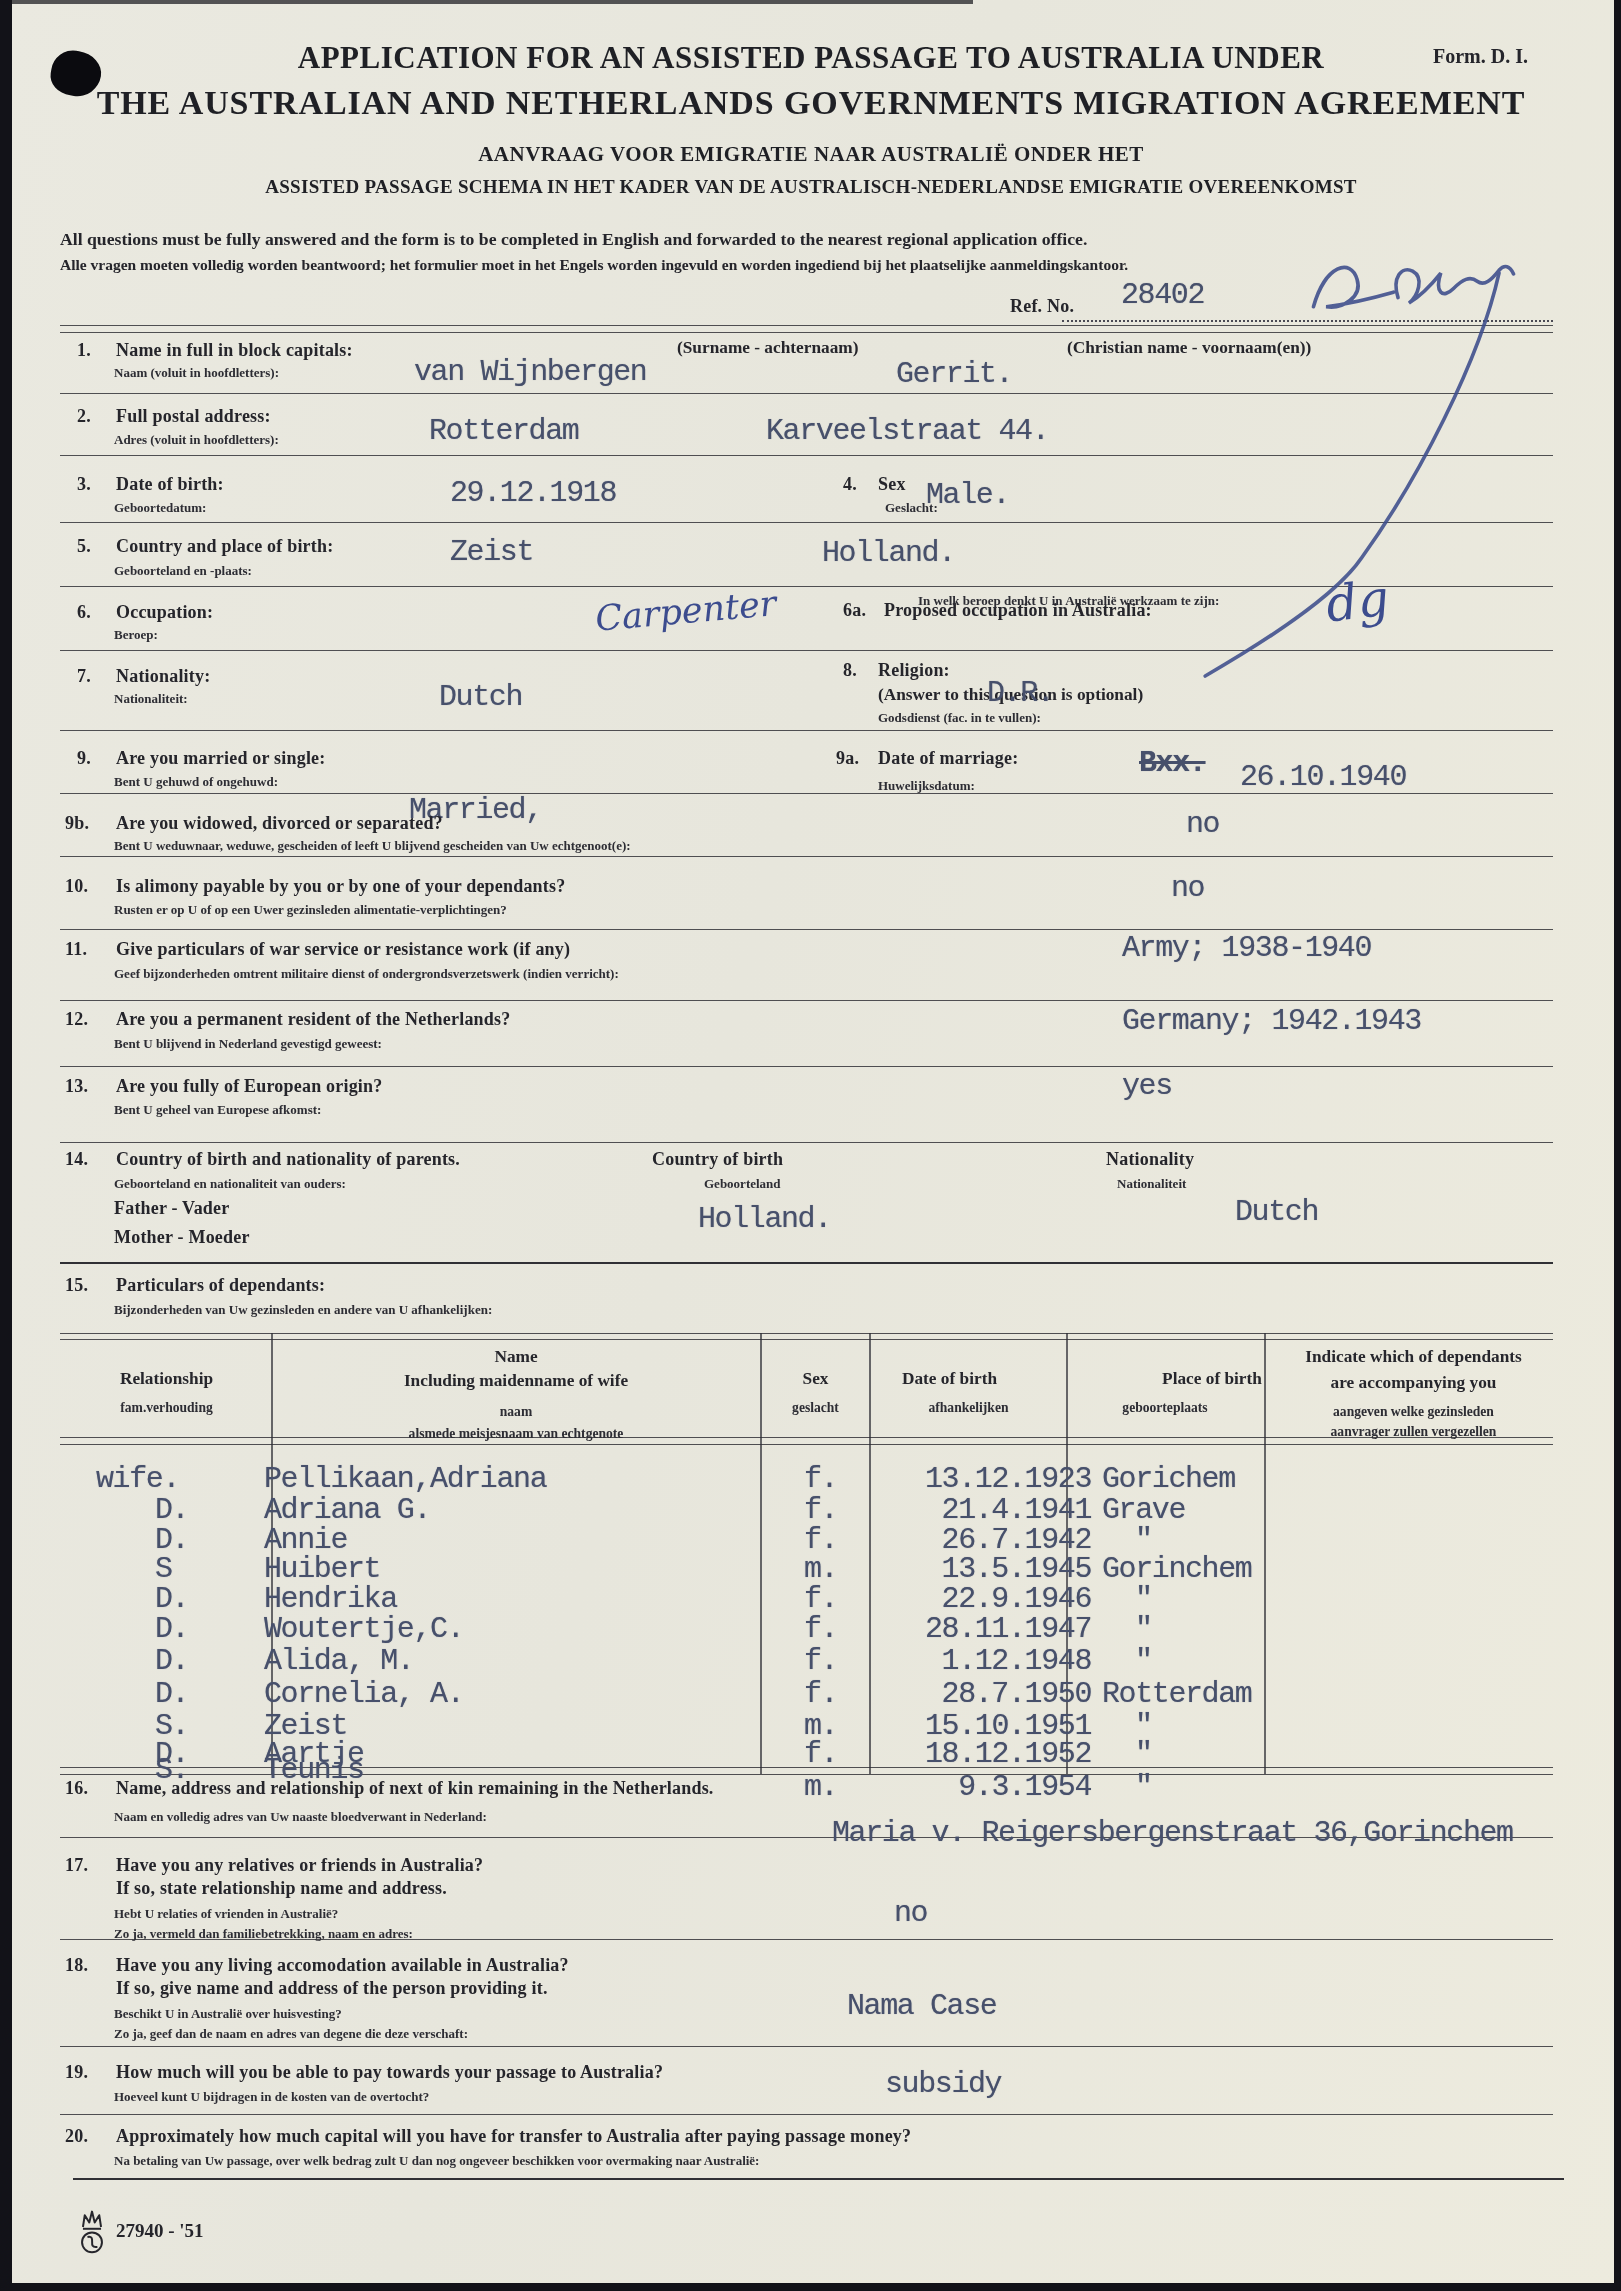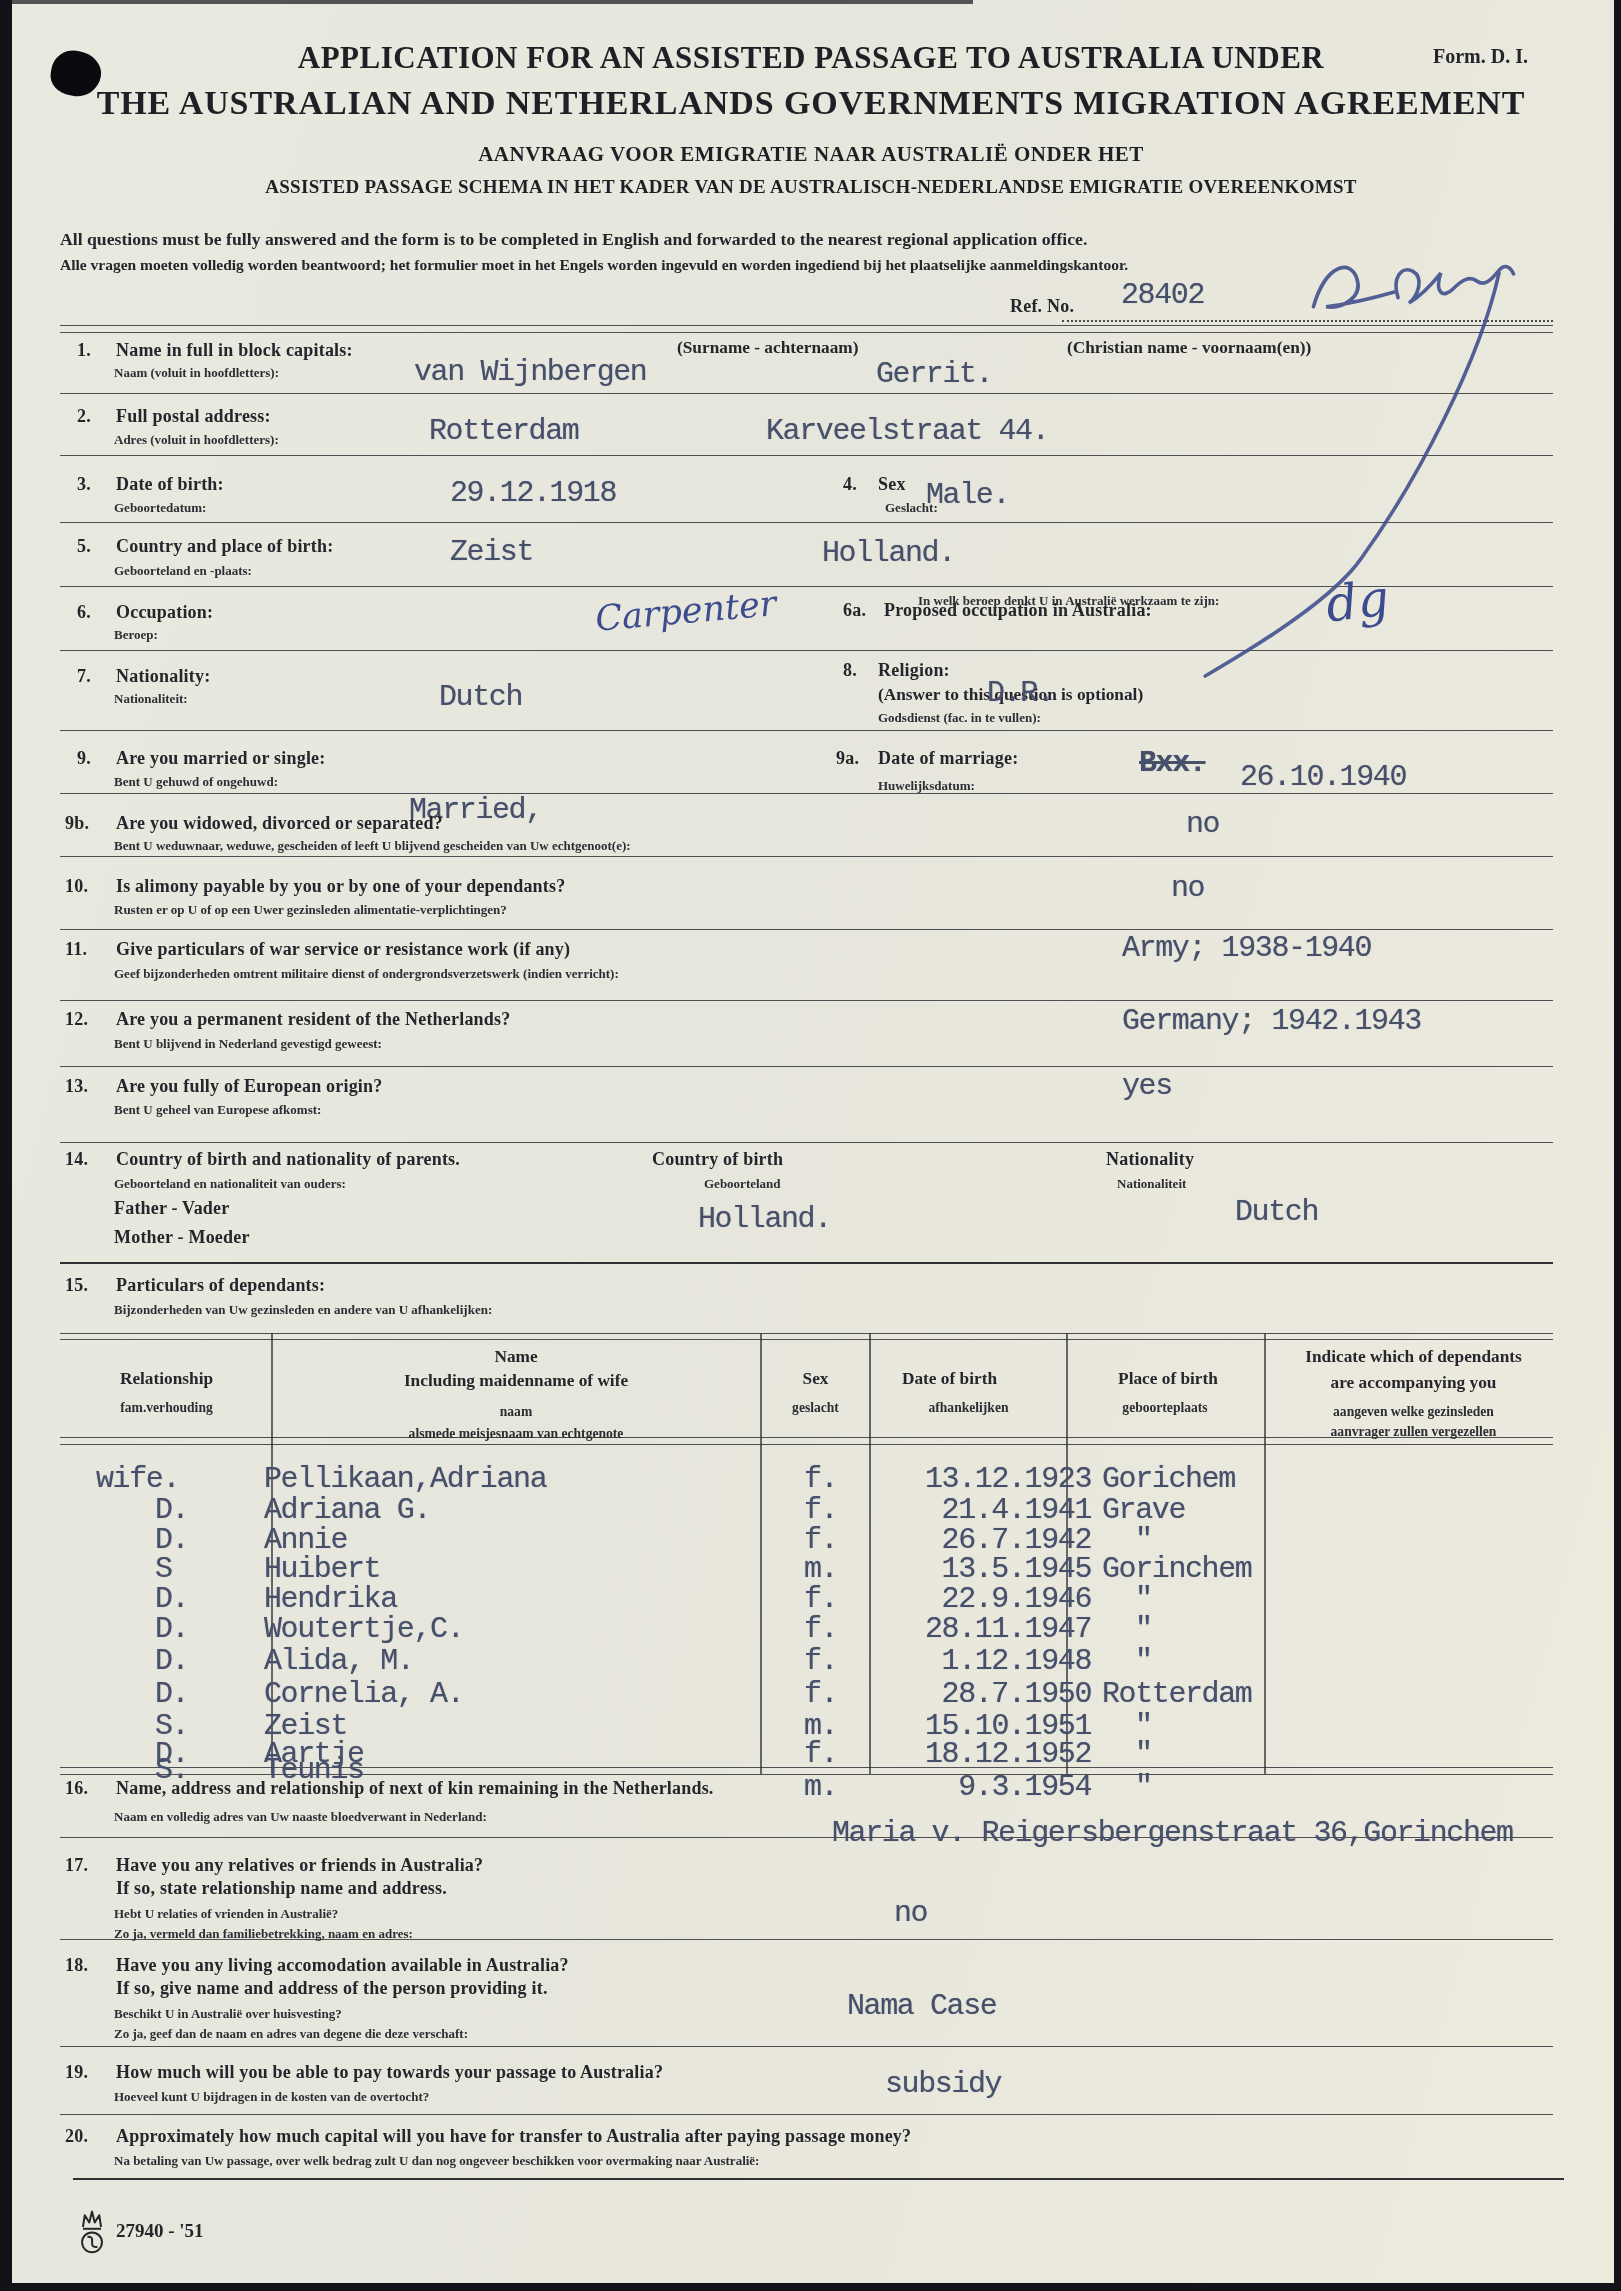--- a/index.html
+++ b/index.html
@@ -86,21 +86,21 @@
   <div class="rule" style="top:2046px;"></div>
   <div class="rule" style="top:2114px;"></div>
   <div class="rule thick" style="top:2178px;left:73px;width:1491px;"></div>
 
   <span class="qno" style="left:77px;top:340px;">1.</span>
   <span class="qlabel" style="left:116px;top:340px;">Name in full in block capitals:</span>
   <span class="qsub" style="left:114px;top:365px;">Naam (voluit in hoofdletters):</span>
   <span class="hint" style="left:677px;top:338px;">(Surname - achternaam)</span>
   <span class="hint" style="left:1067px;top:338px;">(Christian name - voornaam(en))</span>
   <span class="typed" style="left:414px;top:355px;">van Wijnbergen</span>
-  <span class="typed" style="left:876px;top:357px;">Gerrit.</span>
+  <span class="typed" style="left:896px;top:357px;">Gerrit.</span>
 
   <span class="qno" style="left:77px;top:406px;">2.</span>
   <span class="qlabel" style="left:116px;top:406px;">Full postal address:</span>
   <span class="qsub" style="left:114px;top:432px;">Adres (voluit in hoofdletters):</span>
   <span class="typed" style="left:429px;top:414px;">Rotterdam</span>
   <span class="typed" style="left:766px;top:414px;">Karveelstraat 44.</span>
 
   <span class="qno" style="left:77px;top:474px;">3.</span>
   <span class="qlabel" style="left:116px;top:474px;">Date of birth:</span>
   <span class="qsub" style="left:114px;top:500px;">Geboortedatum:</span>
@@ -195,21 +195,21 @@
   <div class="th" style="left:62px;width:209px;top:1369px;">Relationship</div>
   <div class="ths" style="left:62px;width:209px;top:1400px;">fam.verhouding</div>
   <div class="th" style="left:273px;width:486px;top:1347px;">Name</div>
   <div class="th" style="left:273px;width:486px;top:1371px;">Including maidenname of wife</div>
   <div class="ths" style="left:273px;width:486px;top:1404px;">naam</div>
   <div class="ths" style="left:273px;width:486px;top:1426px;">alsmede meisjesnaam van echtgenote</div>
   <div class="th" style="left:762px;width:107px;top:1369px;">Sex</div>
   <div class="ths" style="left:762px;width:107px;top:1400px;">geslacht</div>
   <div class="th" style="left:871px;width:157px;top:1369px;">Date of birth</div>
   <div class="ths" style="left:871px;width:195px;top:1400px;">afhankelijken</div>
-  <div class="th" style="left:1067px;width:202px;top:1369px;">Place of birth</div>
+  <div class="th" style="left:1067px;width:202px;top:1369px;padding-left:44px;">Place of birth</div>
   <div class="ths" style="left:1067px;width:196px;top:1400px;">geboorteplaats</div>
   <div class="th" style="left:1268px;width:291px;top:1347px;">Indicate which of dependants</div>
   <div class="th" style="left:1268px;width:291px;top:1373px;">are accompanying you</div>
   <div class="ths" style="left:1268px;width:291px;top:1404px;">aangeven welke gezinsleden</div>
   <div class="ths" style="left:1268px;width:291px;top:1424px;">aanvrager zullen vergezellen</div>
 
   <div>
       <div class="dep-row" style="top: 1462px;">
         <span style="left: 96px;">wife.</span>
         <span style="left: 264px;">Pellikaan,Adriana</span>

